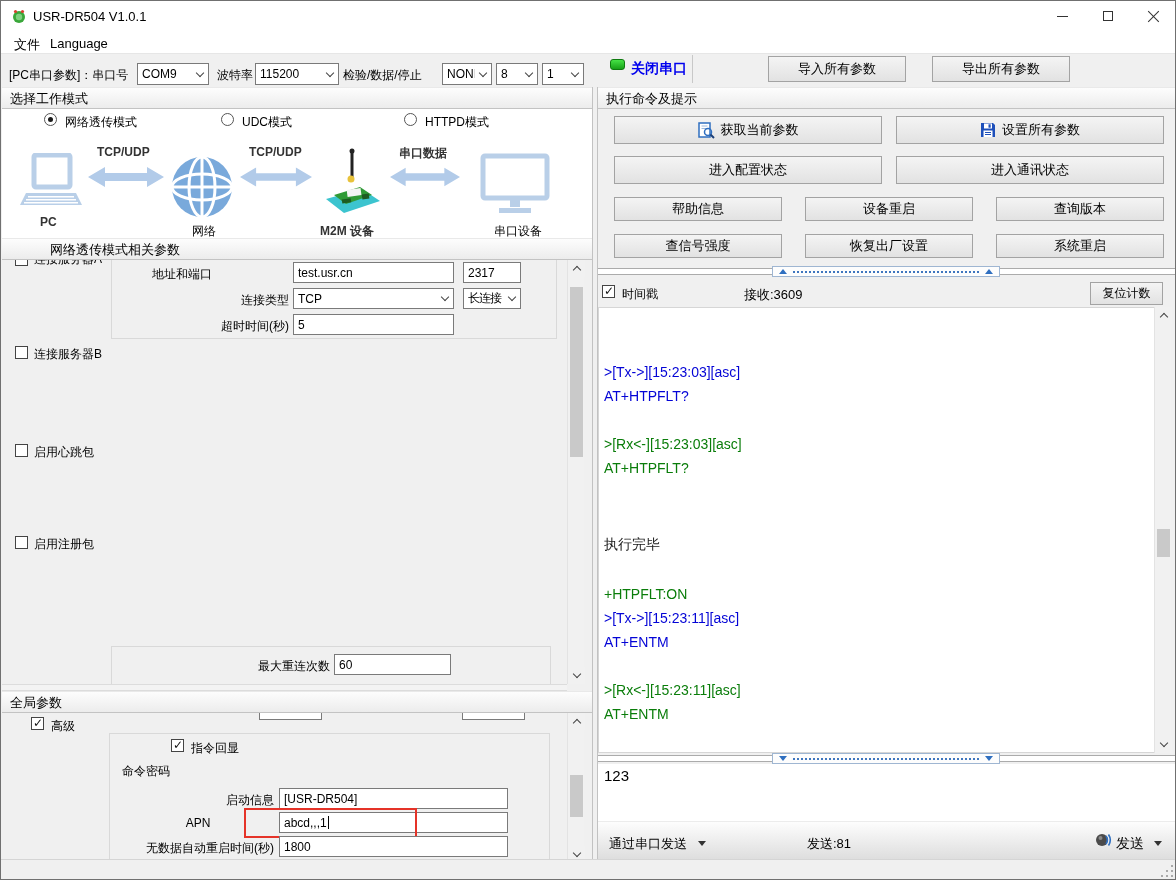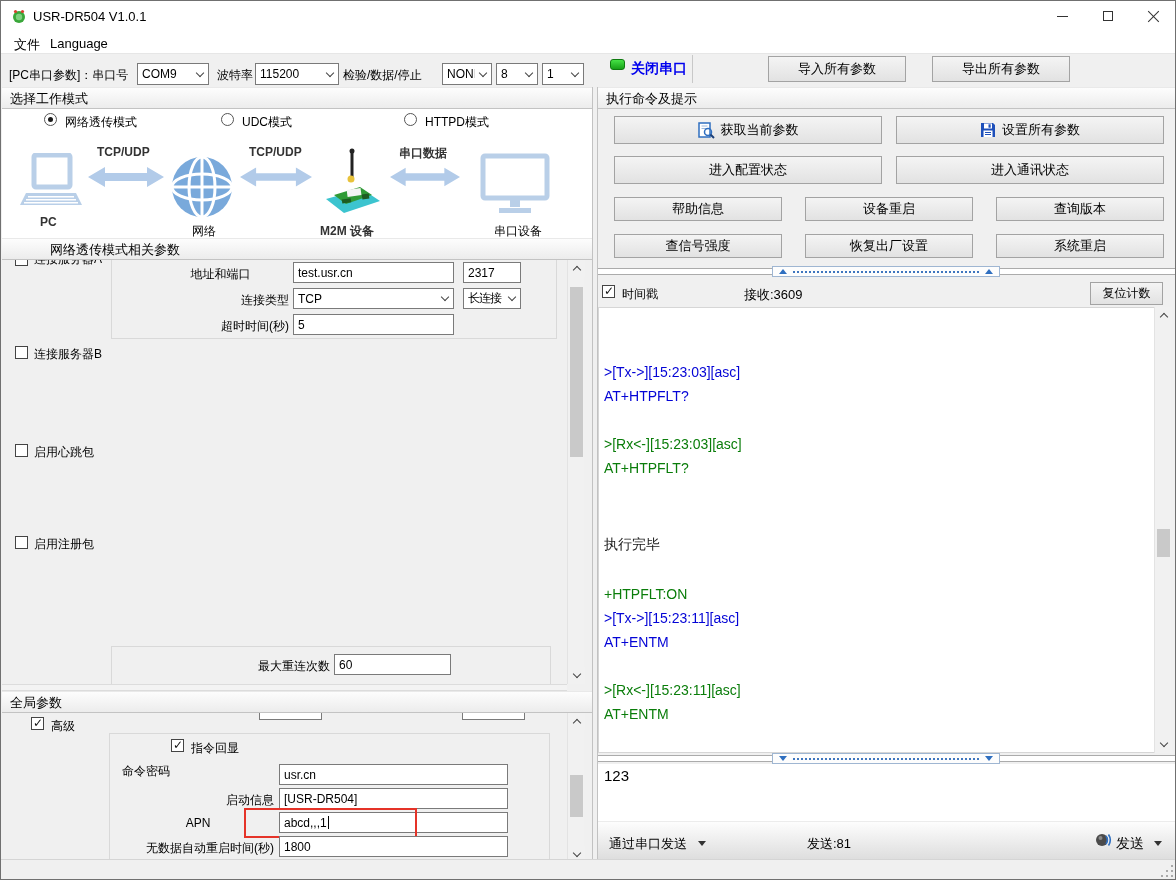--- a/index.html
+++ b/index.html
@@ -181,21 +181,21 @@
     </svg>
     <div class="abs lbl" style="left:492px;top:114px;">串口设备</div>
   </div>
 
   <div class="abs sechdr" style="left:1px;top:237px;width:590px;padding-left:48px;">网络透传模式相关参数</div>
   <div class="abs clipwrap" style="left:1px;top:259px;width:565px;height:424px;background:#f0f0f0;">
 
     <div class="abs cb" style="left:13px;top:-7px;"></div>
     <div class="abs rlabel" style="left:32px;top:-9px;">连接服务器A</div>
     <div class="abs grpbox" style="left:109px;top:-12px;width:446px;height:91px;"></div>
-    <div class="abs lbl" style="left:150px;top:6px;width:137px;text-align:center;">地址和端口</div>
+    <div class="abs lbl" style="left:150px;top:6px;width:137px;text-align:left;">地址和端口</div>
     <div class="abs inp" style="left:291px;top:2px;width:161px;height:21px;">test.usr.cn</div>
     <div class="abs inp" style="left:461px;top:2px;width:58px;height:21px;">2317</div>
     <div class="abs lbl" style="left:150px;top:32px;width:137px;text-align:right;">连接类型</div>
     <div class="abs combo" style="left:291px;top:28px;width:161px;height:21px;">
       <span class="val">TCP</span>
       <span class="cwrap">
           <span class="chev"></span>
         </span>
     </div>
     <div class="abs combo" style="left:461px;top:28px;width:58px;height:21px;">
@@ -236,21 +236,20 @@
   <div class="abs clipwrap" style="left:1px;top:712px;width:565px;height:150px;background:#f0f0f0;">
     <div class="abs cb checked" style="left:29px;top:4px;"></div>
     <div class="abs rlabel" style="left:49px;top:5px;">高级</div>
 
     <div class="abs" style="left:257px;top:-9px;width:63px;height:16px;background:#fff;border:1px solid #7a7a7a;"></div>
     <div class="abs" style="left:460px;top:-9px;width:63px;height:16px;background:#fff;border:1px solid #7a7a7a;"></div>
     <div class="abs grpbox" style="left:107px;top:20px;width:441px;height:140px;"></div>
     <div class="abs cb checked" style="left:169px;top:26px;"></div>
     <div class="abs rlabel" style="left:189px;top:27px;">指令回显</div>
     <div class="abs lbl" style="left:120px;top:50px;width:152px;">命令密码</div>
-    <div class="abs inp" style="left:277px;top:51px;width:229px;height:21px;">usr.cn</div>
     <div class="abs lbl" style="left:120px;top:79px;width:152px;text-align:right;">启动信息</div>
     <div class="abs inp" style="left:277px;top:75px;width:229px;height:21px;">[USR-DR504]</div>
     <div class="abs lbl" style="left:120px;top:103px;width:152px;text-align:center;">APN</div>
     <div class="abs inp" style="left:277px;top:99px;width:229px;height:21px;">
       <span>abcd,,,1</span>
         <span class="caret"></span>
     </div>
     <div class="abs" style="left:242px;top:95px;width:173px;height:30px;border:2px solid #e53328;"></div>
     <div class="abs lbl" style="left:100px;top:127px;width:172px;text-align:right;">无数据自动重启时间(秒)</div>
     <div class="abs inp" style="left:277px;top:123px;width:229px;height:21px;">1800</div>

